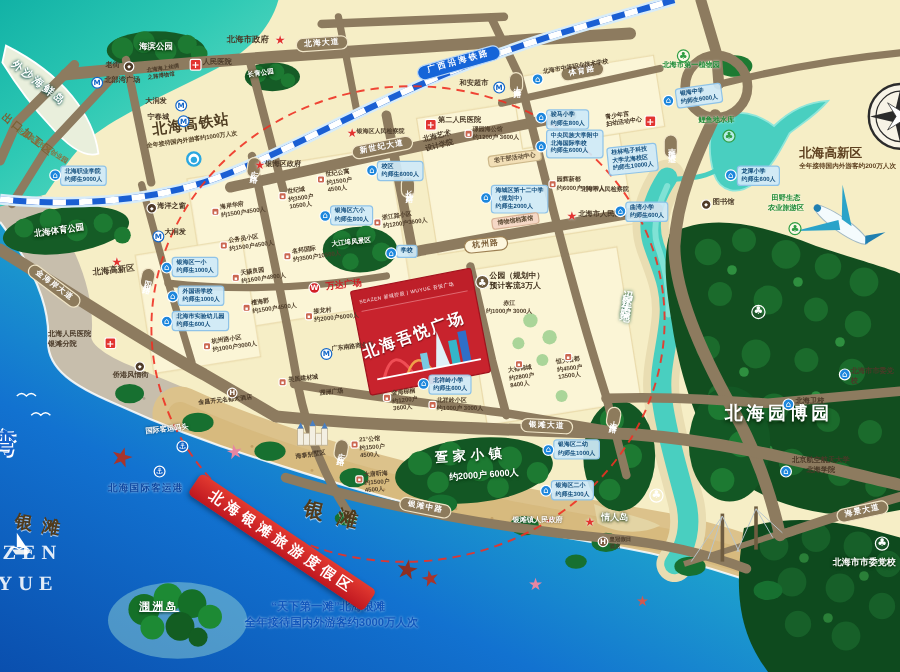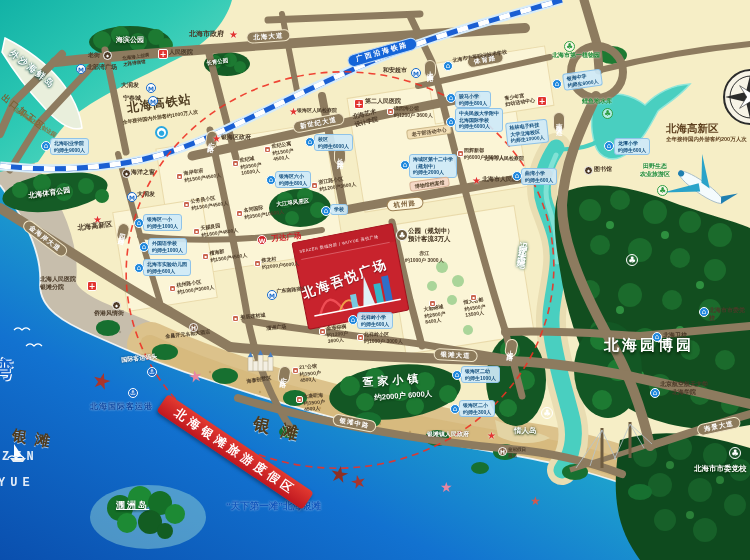--- a/index.html
+++ b/index.html
@@ -37,22 +37,22 @@
   .zone-label{color:#7a6135;font-weight:bold;font-size:8.5px;letter-spacing:2px;}
   .zone-small{color:#8a7140;font-size:5.5px;font-weight:bold;}
   .station-title{color:#4f3d22;font-weight:bold;font-size:12px;letter-spacing:1px;}
   .station-sub{font-size:5px;color:#4f3d22;font-weight:bold;}
   .airport-title{color:#5d3f1e;font-weight:bold;font-size:10.5px;}
   .airport-sub{font-size:5.5px;color:#5d3f1e;font-weight:bold;white-space:nowrap;}
   .slogan{font-size:9.5px;font-weight:bold;color:#1157bd;text-shadow:0 0 2px rgba(255,255,255,.7);white-space:nowrap;}
   .beach-name{font-size:15px;font-weight:bold;color:#4f3a1c;letter-spacing:8px;text-shadow:0 1px 0 rgba(255,255,255,.6);}
   .beach-name-lg{font-size:17px;letter-spacing:12px;}
   .island-label{color:#fff;font-weight:bold;font-size:9px;letter-spacing:2px;text-shadow:0 1px 2px rgba(0,50,20,.9);}
-  .watermark{color:rgba(255,255,255,.88);font-family:Liberation Mono, monospace;
-             font-size:12px;letter-spacing:5px;font-weight:bold;}
+  .watermark{color:rgba(255,255,255,.88);font-family:Liberation Serif, serif;
+             font-size:17px;letter-spacing:5px;font-weight:bold;}
   .wan-char{font-size:22px;color:#1563cc;font-weight:bold;text-shadow:1px 1px 0 #fff,-1px -1px 0 #fff;}
   .wanda{color:#cf1b22;font-size:7.5px;font-weight:bold;}
   .daxue{font-size:15px;font-weight:bold;color:#7d2f10;letter-spacing:2px;}
   .town-label{color:#fff;font-weight:bold;font-size:11px;letter-spacing:4px;text-shadow:0 1px 2px #03300a;}
   .town-sub{color:#fff;font-weight:bold;font-size:7.5px;text-shadow:0 1px 2px #03300a;white-space:nowrap;}
   .ribbon{background:linear-gradient(180deg,#e23a30,#bf1720);color:#fff;font-weight:bold;font-size:12px;
           letter-spacing:4px;padding:3px 16px;border-radius:4px;box-shadow:0 2px 4px rgba(0,0,0,.35);white-space:nowrap;}
   .poi-box{background:#f2dfb6;border:1px solid #cdb88a;border-radius:3px;padding:1px 4px;
            font-size:5px;font-weight:bold;color:#5b4a33;white-space:nowrap;}
   .poi-box-pink{background:#f5d8c6;border-color:#d8b296;}
@@ -415,35 +415,36 @@
     <div class="lbl zone-small" style="left: 16px; top: 106px; transform: rotate(33deg);">北海高新技术创业园</div>
     <div class="lbl airport-title" style="left: 666px; top: 122px;">北海高新区</div>
     <div class="lbl airport-sub" style="left: 666px; top: 136px;">全年接待国内外游客约200万人次</div>
     <div class="lbl sea-label" style="left: 14px; top: 48px; transform: rotate(38deg);">外沙海鲜岛</div>
     <div class="lbl park-label" style="left: 116px; top: 36px;">海滨公园</div>
     <div class="lbl park-label park-sm" style="left: 206px; top: 60px; transform: rotate(-8deg);">长青公园</div>
     <div class="lbl park-label" style="left: 28px; top: 192px; transform: rotate(-8deg);">北海体育公园</div>
     <div class="lbl park-label park-sm" style="left: 276px; top: 201px; transform: rotate(-6deg);">大江埠风景区</div>
     <div class="lbl park-big" style="left: 604px; top: 336px;">北海园博园</div>
     <div class="lbl park-label park-md" style="left: 694px; top: 464px;">北海市市委党校</div>
-    <div class="lbl park-label park-md" style="left: 514px; top: 426px;">情人岛</div>
+    <div class="lbl park-label park-md" style="left: 501px; top: 426px;">情人岛</div>
     <div class="lbl river-label" style="left: 520px; top: 234px; transform: rotate(8deg);">冯家江生态湿地</div>
     <div class="lbl green-label" style="left: 582px; top: 98px;">鲤鱼地水库</div>
     <div class="lbl green-label green-center" style="left: 640px; top: 163px;">田野生态
 农业旅游区</div>
     <div class="lbl green-label" style="left: 552px; top: 52px;">北海市第一植物园</div>
     <div class="lbl town-label" style="left: 362px; top: 376px; transform: rotate(-4deg);">疍家小镇</div>
     <div class="lbl town-sub" style="left: 374px; top: 393px; transform: rotate(-4deg);">约2000户 6000人</div>
     <div class="lbl beach-name" style="left: 14px; top: 426px; transform: rotate(10deg);">银滩</div>
     <div class="lbl beach-name beach-name-lg" style="left: 256px; top: 413px; transform: rotate(14deg);">银滩</div>
     <div class="lbl island-label" style="left: 116px; top: 500px; text-decoration: underline;">涠洲岛</div>
     <div class="lbl wan-char" style="left: -9px; top: 356px;">湾</div>
     <div class="lbl watermark" style="left: 2px; top: 450px;">ZEN</div>
     <div class="lbl watermark" style="left: -2px; top: 476px;">YUE</div>
     <div class="lbl slogan" style="left: 226px; top: 500px;">“天下第一滩”北海银滩</div>
+    <div class="lbl slogan" style="left: 204px; top: 514px;">全年接待国内外游客约3000万人次</div>
     <div class="lbl ribbon" style="left: 168px; top: 394px; transform: rotate(34deg);">北海银滩旅游度假区</div>
     <div class="lbl poi" style="left: 88px; top: 52px;">老街</div>
     <div class="lbl poi-4" style="left: 122px; top: 56px; transform: rotate(-8deg);">北海海上丝绸
 之路博物馆</div>
     <div class="lbl poi" style="left: 169px; top: 49px;">人民医院</div>
     <div class="lbl poi-big" style="left: 189px; top: 30px;">北海市政府</div>
     <div class="lbl poi" style="left: 87px; top: 64px;">北部湾广场</div>
     <div class="lbl poi" style="left: 121px; top: 82px;">大润发</div>
     <div class="lbl poi" style="left: 123px; top: 95px;">宁春城</div>
     <div class="lbl school" style="left: 50px; top: 138px;">北海职业学院

